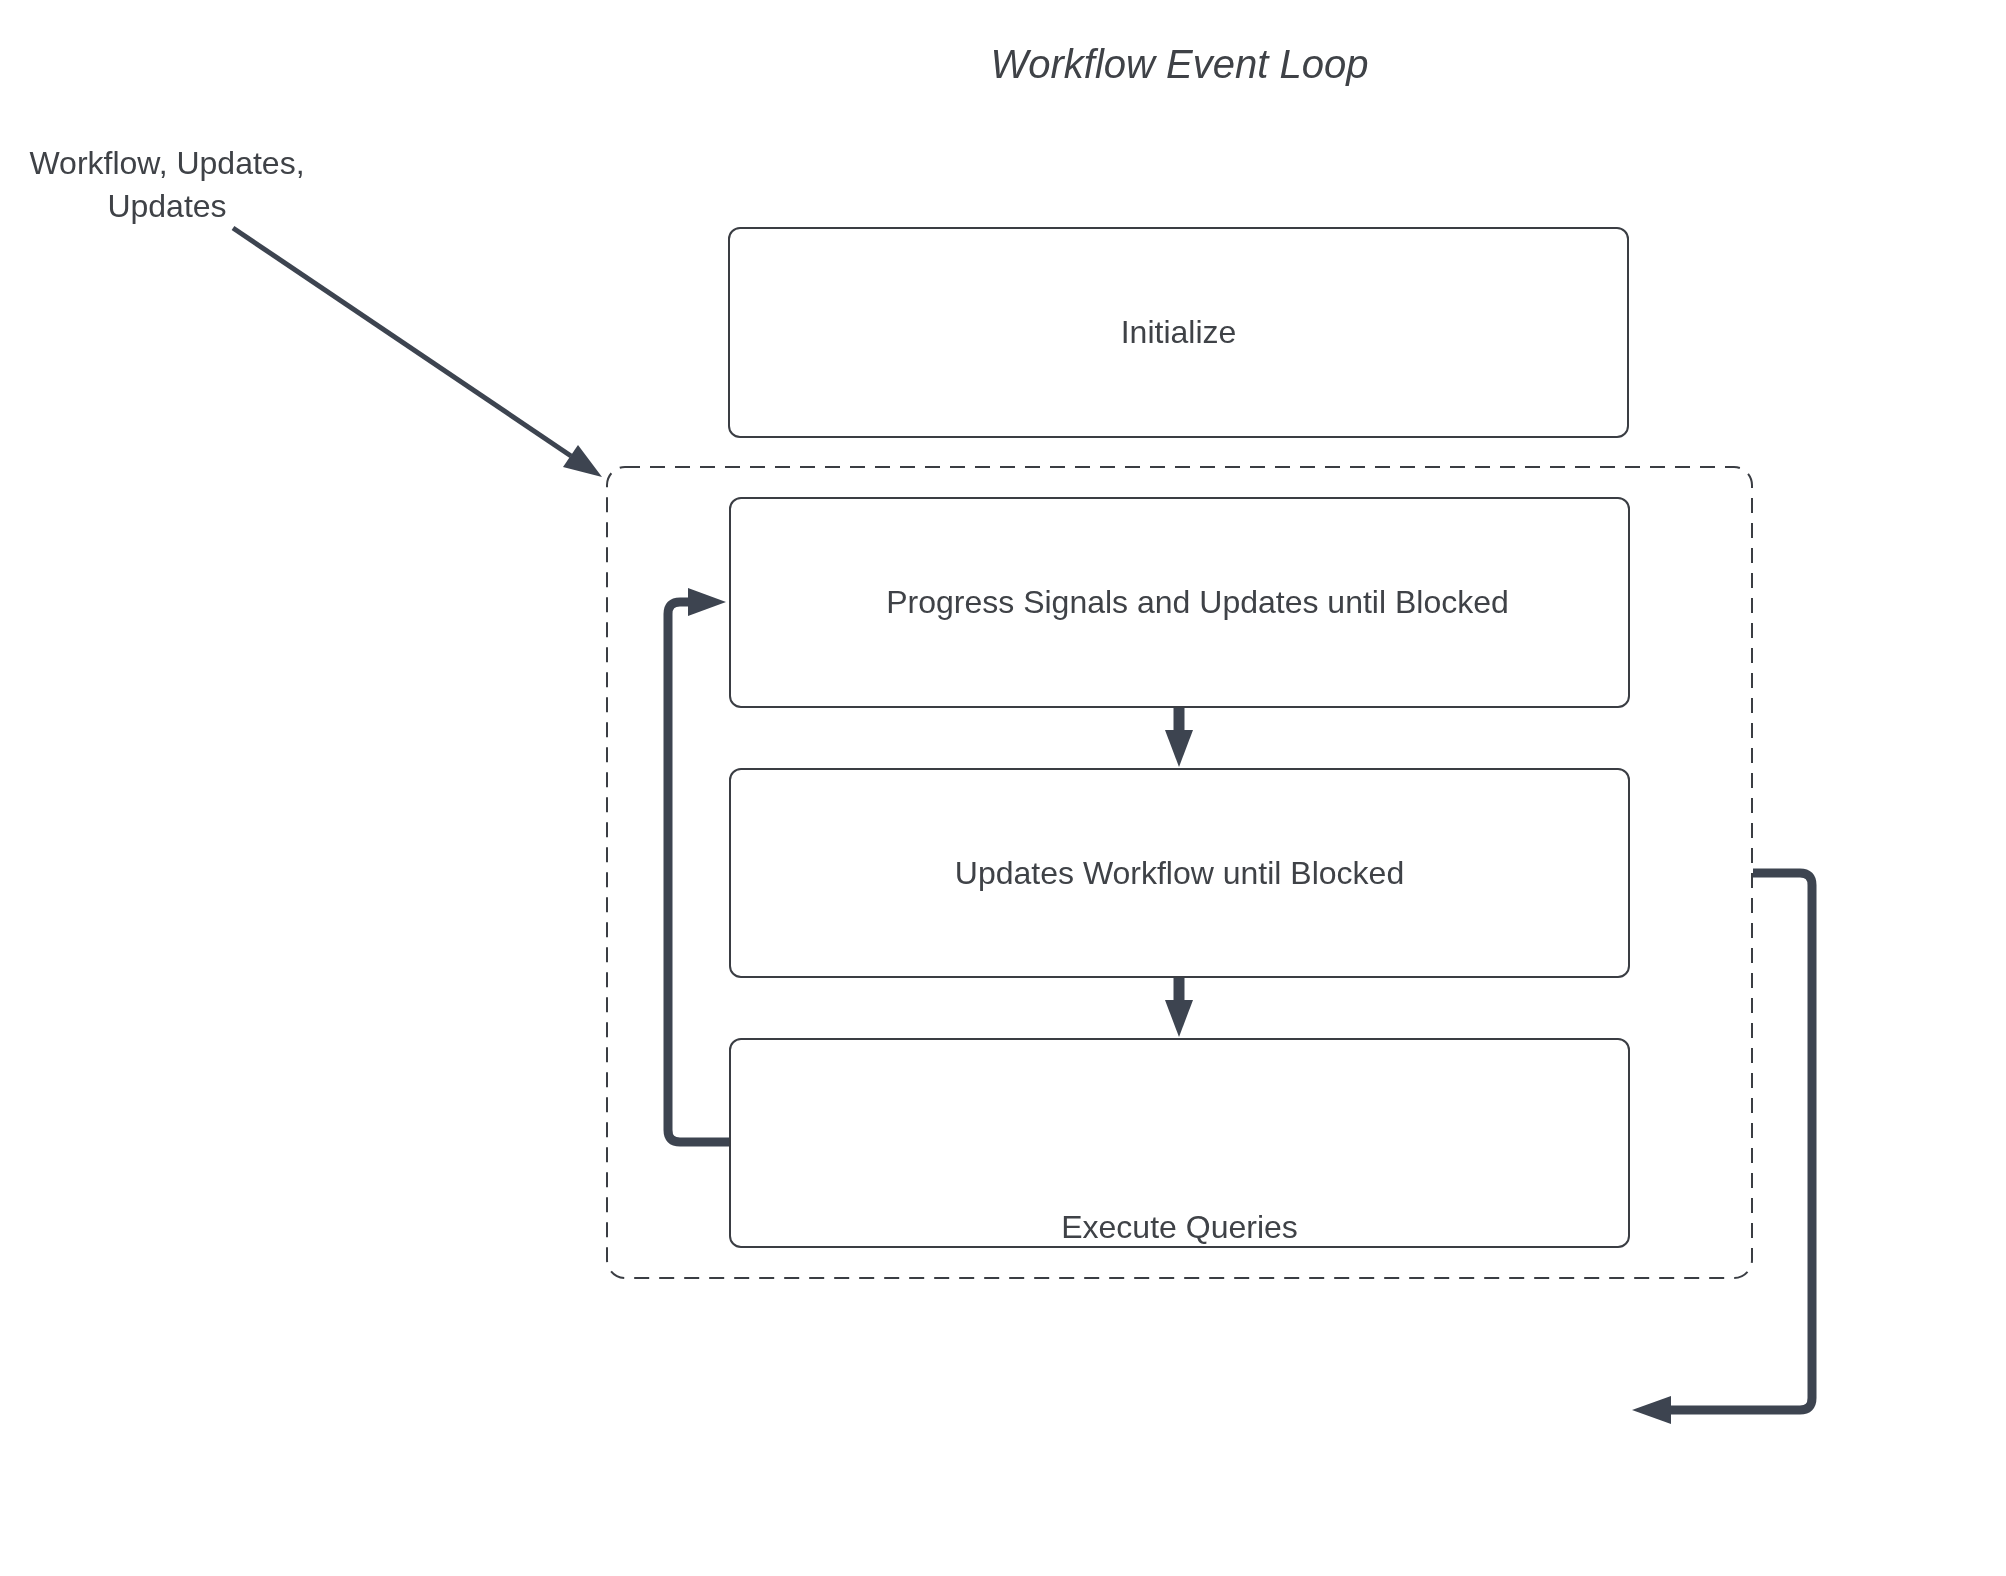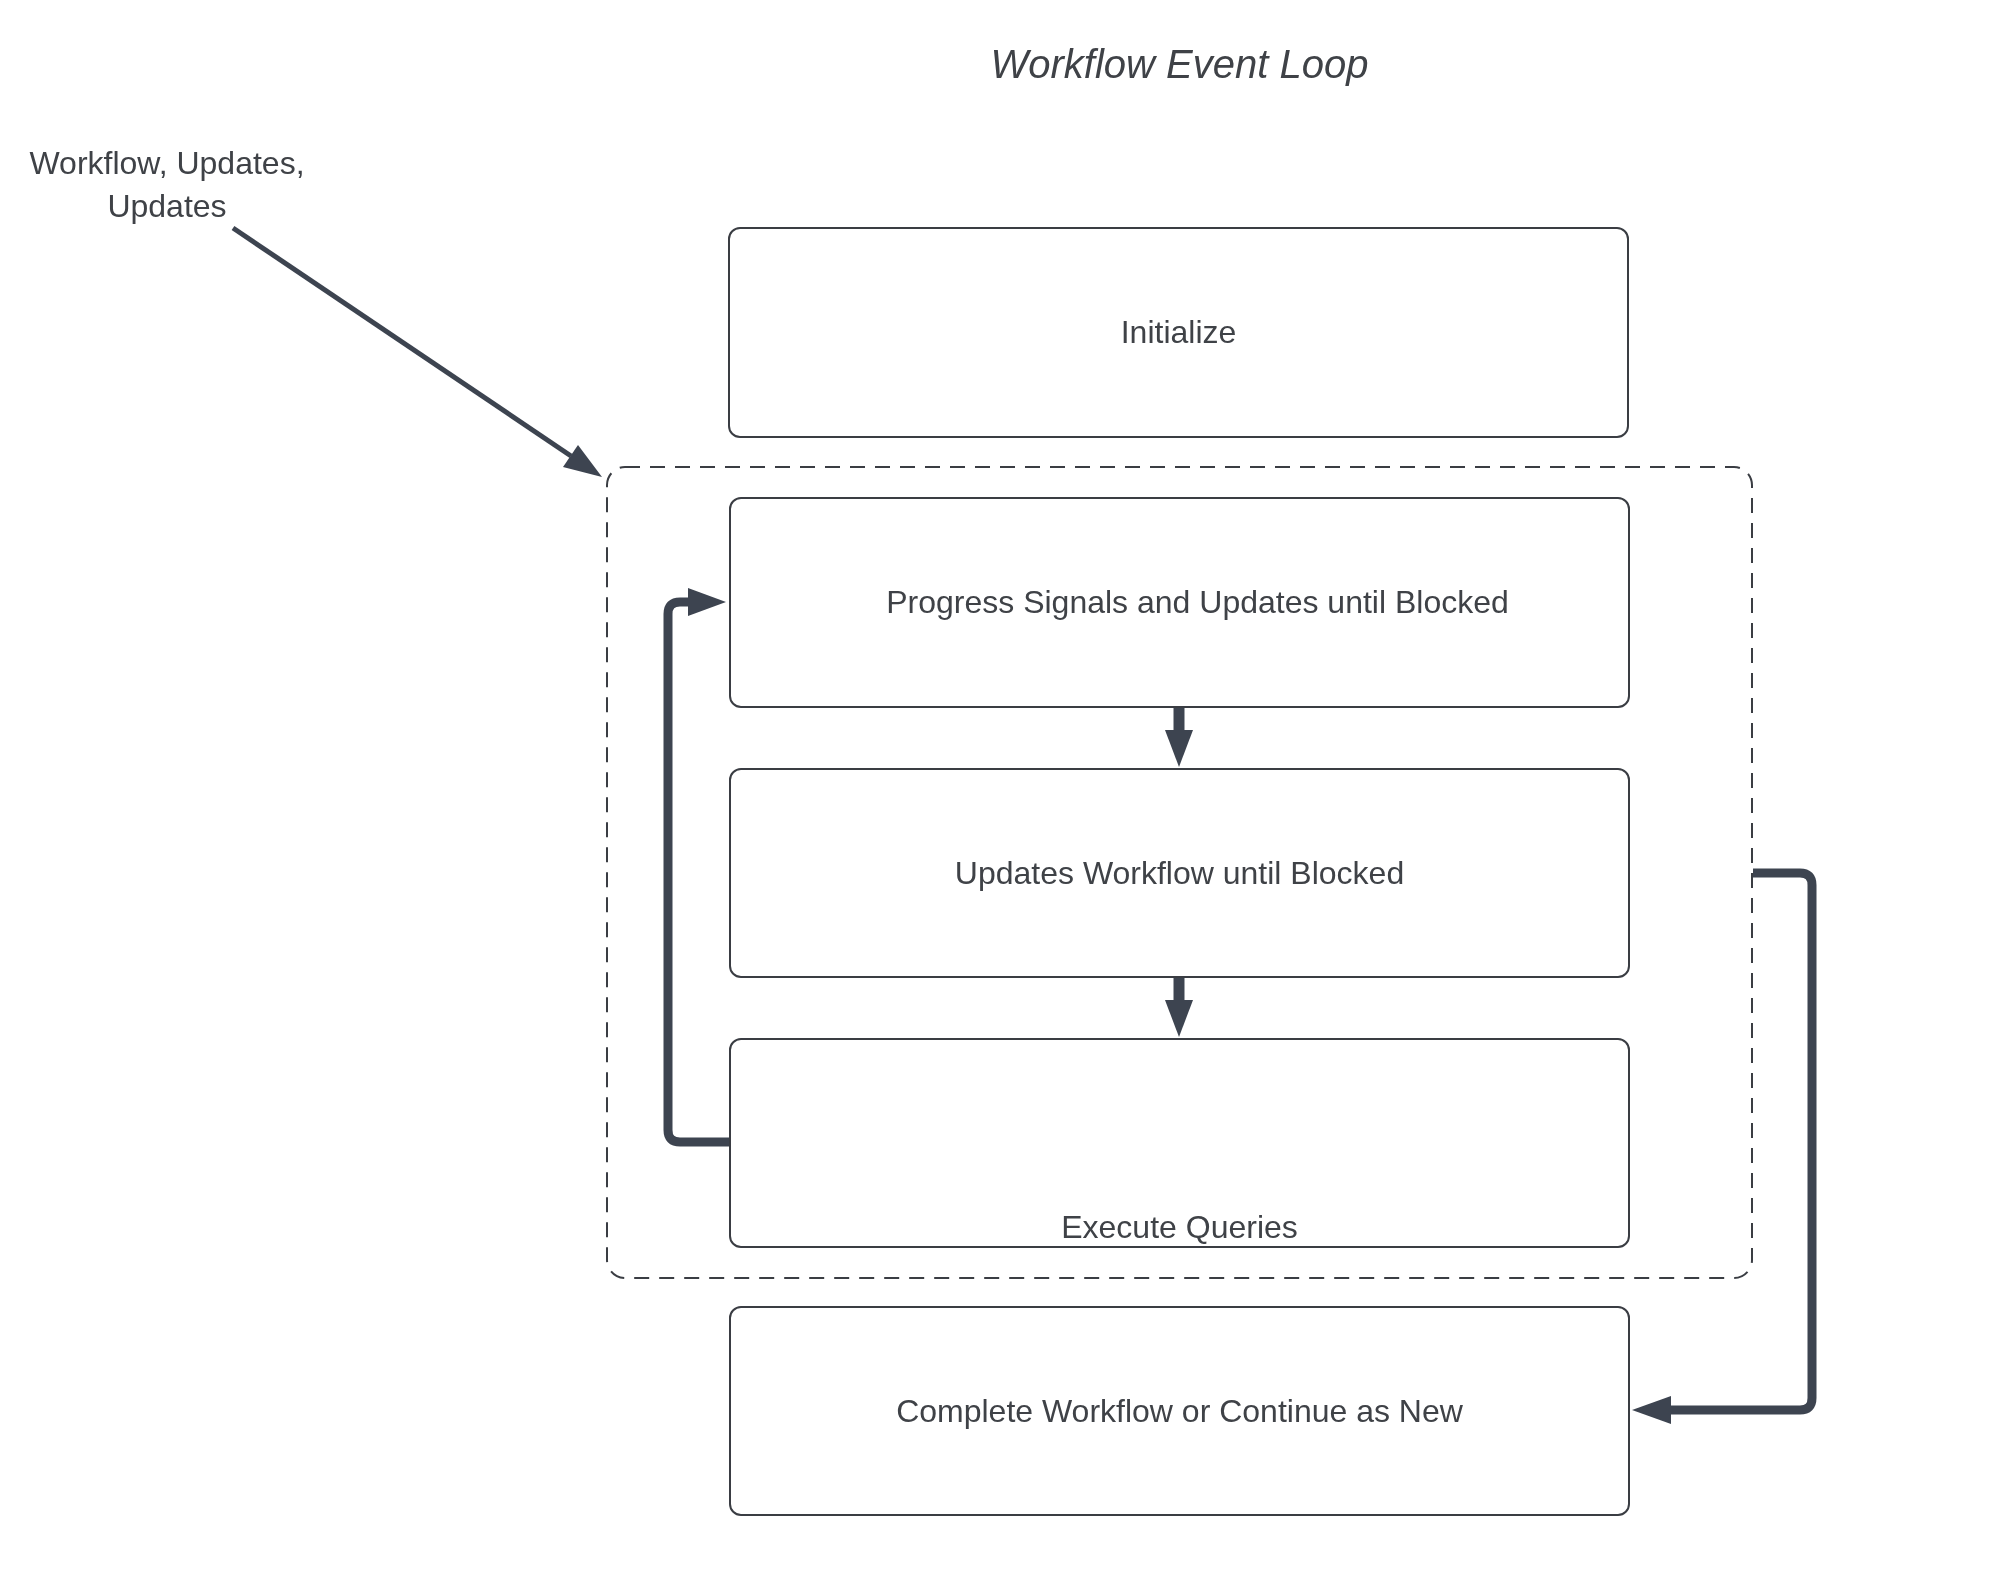--- a/index.html
+++ b/index.html
@@ -128,17 +128,14 @@
   </div>
 
   <div class="node" style="left:729px; top:768px; height:210px;">
     <span>Updates Workflow until Blocked</span>
   </div>
 
   <div class="node" style="left:729px; top:1038px; height:210px;align-items:flex-end;">
     <span>Execute Queries</span>
   </div>
 
-  <div class="node" style="left:729px; top:1306px; height:210px;">
-    <span>Complete Workflow or Continue as New</span>
-  </div>
 
 </div>
 
 </body></html>

